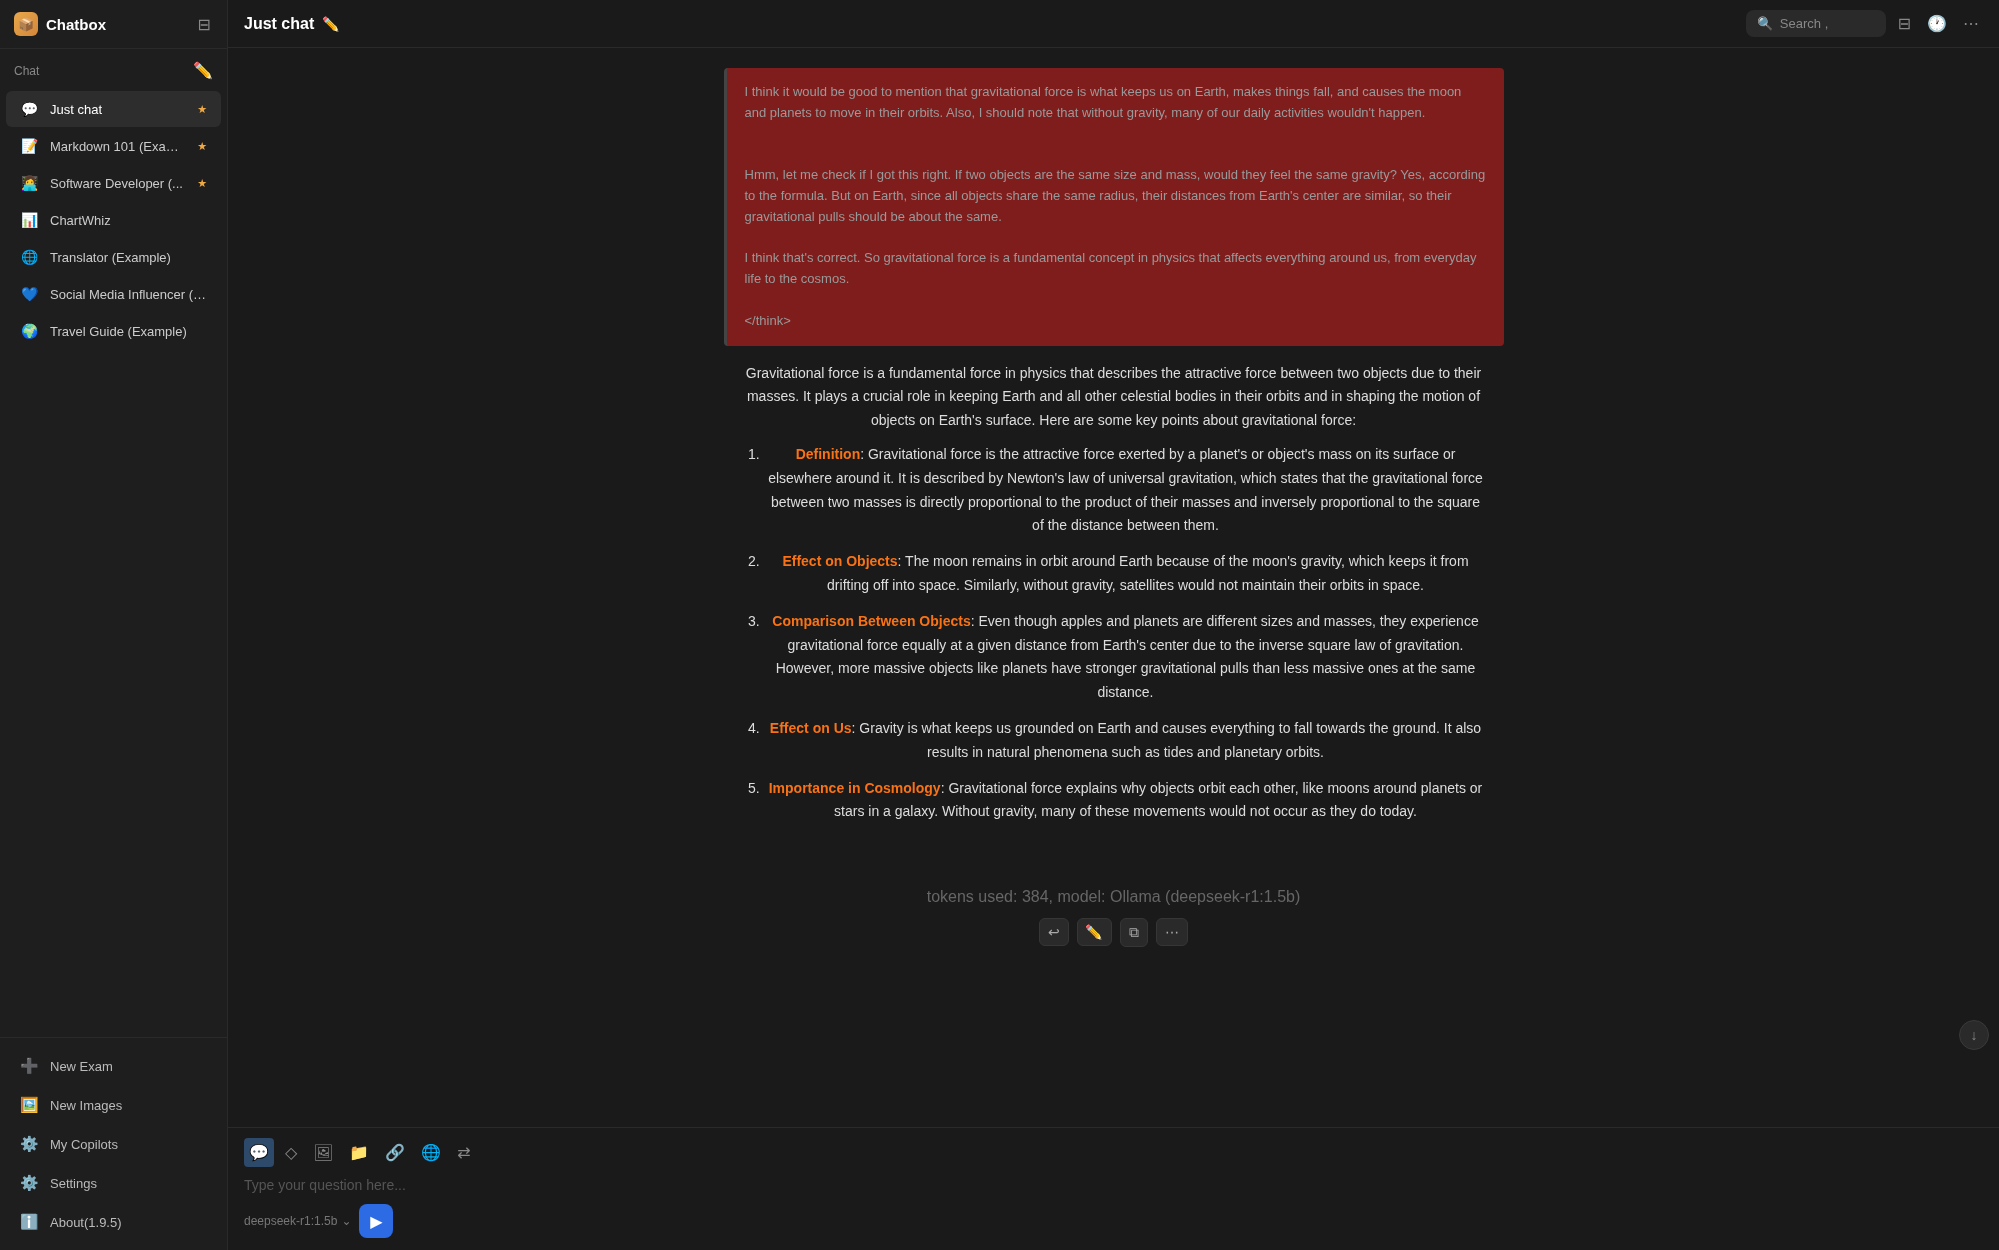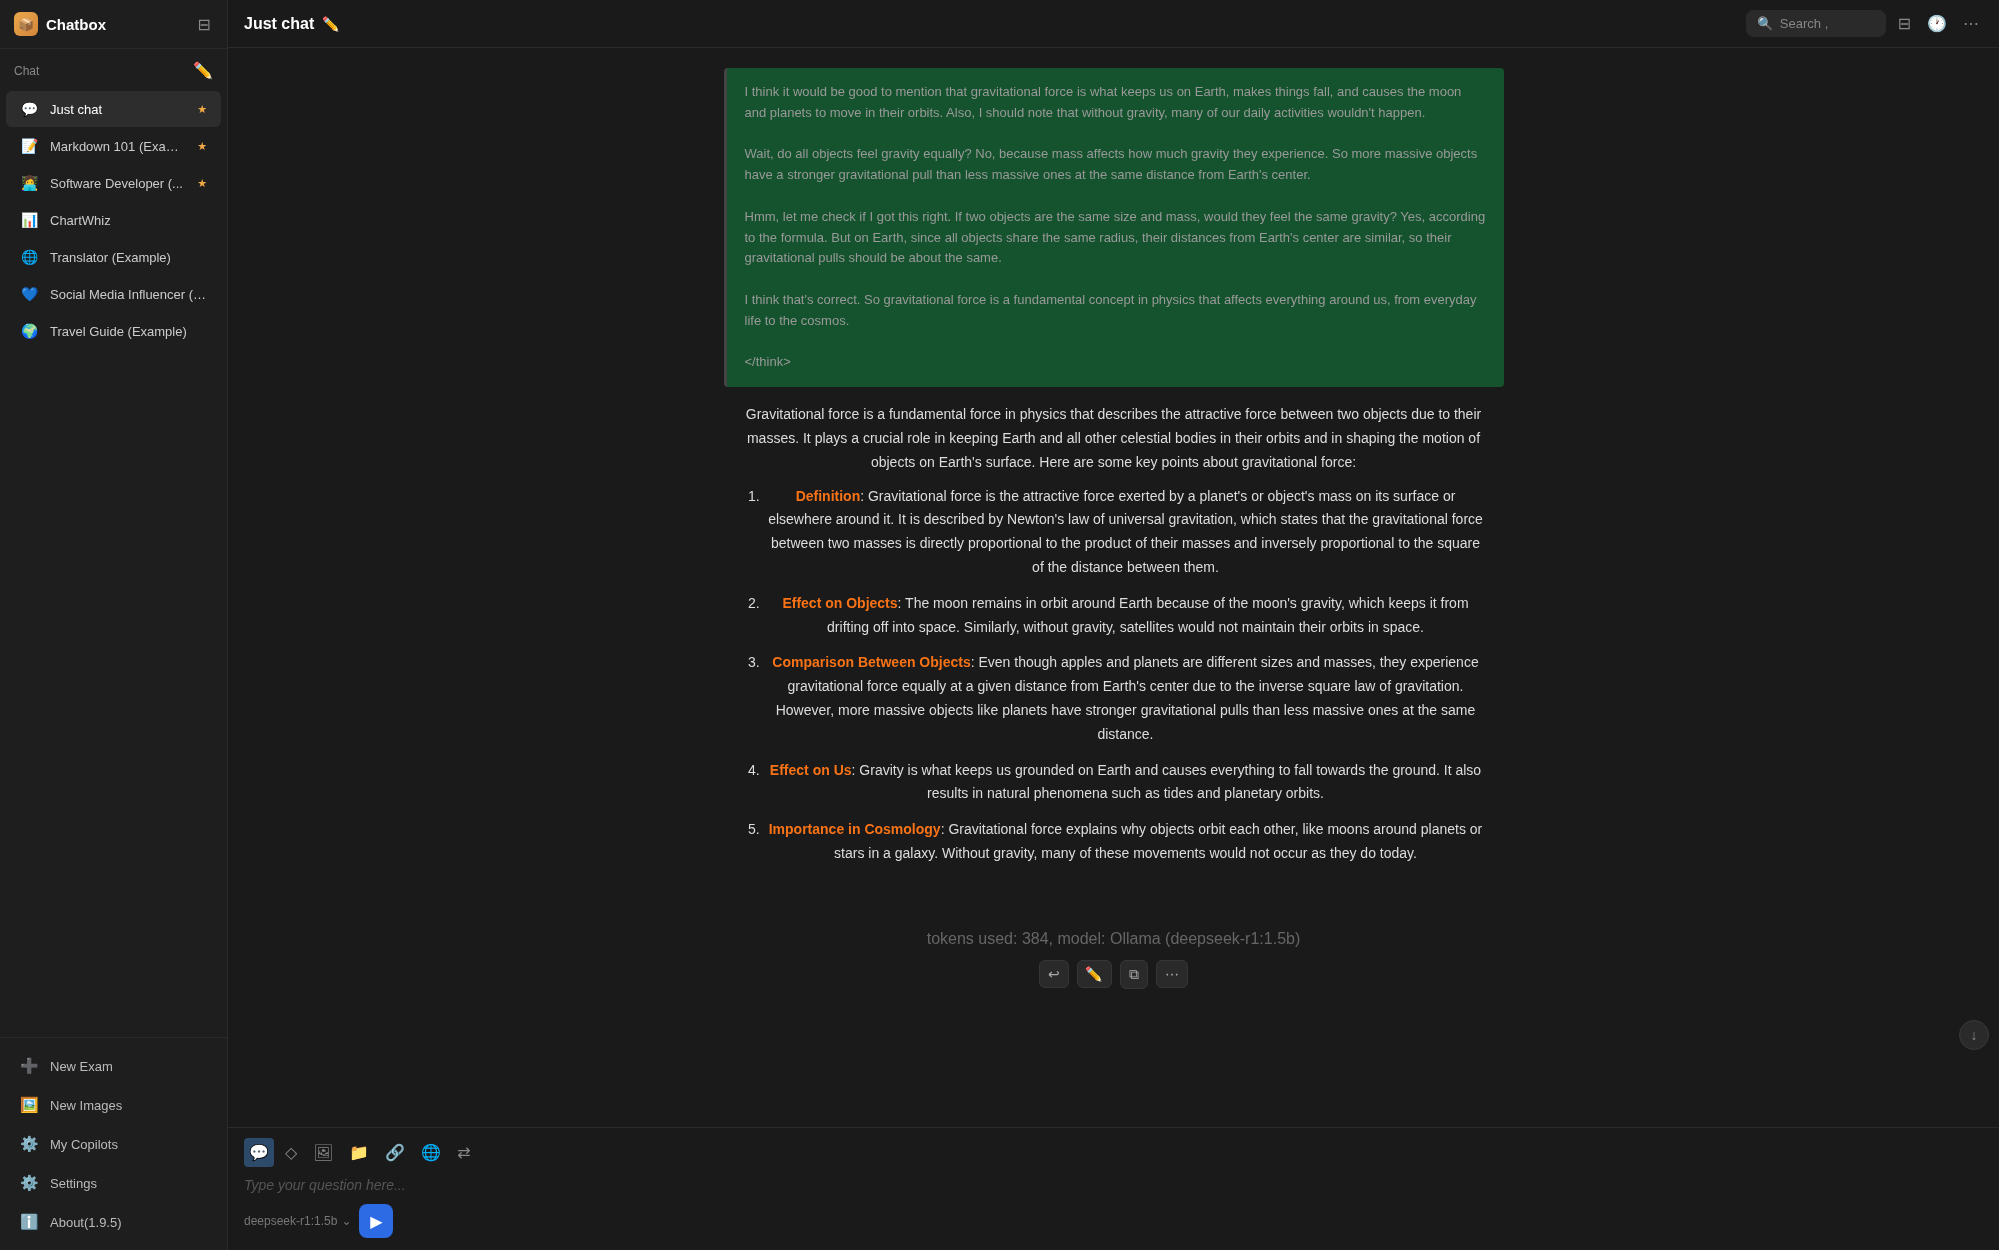--- a/index.html
+++ b/index.html
@@ -85,21 +85,21 @@
     }
     .topbar-icon-btn { background: none; border: none; color: #888; cursor: pointer; font-size: 16px; padding: 4px; border-radius: 4px; }
 
     
     #chat-area {
       flex: 1; overflow-y: auto; padding: 20px 0;
       display: flex; flex-direction: column;
     }
 
     .thinking-block {
-      background: #14532d;
+      background: #7f1d1d;
       border-left: 3px solid #444;
       margin: 0 auto 16px;
       padding: 14px 18px;
       max-width: 780px;
       width: 100%;
       font-size: 13px;
       color: #999;
       line-height: 1.6;
       border-radius: 4px;
     }
@@ -153,21 +153,21 @@
       font-size: 16px; padding: 5px; border-radius: 4px;
     }
     .input-tool-btn.active { background: #2d4a6b; color: #5ba3e8; }
 
     .input-row {
       display: flex; align-items: center; gap: 10px;
     }
     .text-input {
       flex: 1; background: none; border: none; outline: none;
       color: #84cc16; font-size: 14px; resize: none;
-      font-family: inherit; line-height: 1.5; font-style: italic;
+      font-family: inherit; line-height: 1.5;
     }
     .text-input::placeholder { color: #555; }
     .input-footer {
       display: flex; align-items: center; gap: 8px;
       margin-top: 8px;
     }
     .model-selector {
       font-size: 12px; color: #777; cursor: pointer; display: flex; align-items: center; gap: 4px;
       background: none; border: none;
     }
@@ -283,21 +283,20 @@
       <button class="topbar-icon-btn">🕐</button>
       <button class="topbar-icon-btn">⋯</button>
     </div>
   </div>
 
   <div id="chat-area">
 
     <div class="thinking-block">
       <p>I think it would be good to mention that gravitational force is what keeps us on Earth, makes things fall, and causes the moon and planets to move in their orbits. Also, I should note that without gravity, many of our daily activities wouldn't happen.</p>
       <br>
-      <p>Wait, do all objects feel gravity equally? No, because mass affects how much gravity they experience. So more massive objects have a stronger gravitational pull than less massive ones at the same distance from Earth's center.</p>
       <br>
       <p>Hmm, let me check if I got this right. If two objects are the same size and mass, would they feel the same gravity? Yes, according to the formula. But on Earth, since all objects share the same radius, their distances from Earth's center are similar, so their gravitational pulls should be about the same.</p>
       <br>
       <p>I think that's correct. So gravitational force is a fundamental concept in physics that affects everything around us, from everyday life to the cosmos.</p>
       <br>
       <p>&lt;/think&gt;</p>
     </div>
 
     <div class="message-block">
       <div class="message-text">

